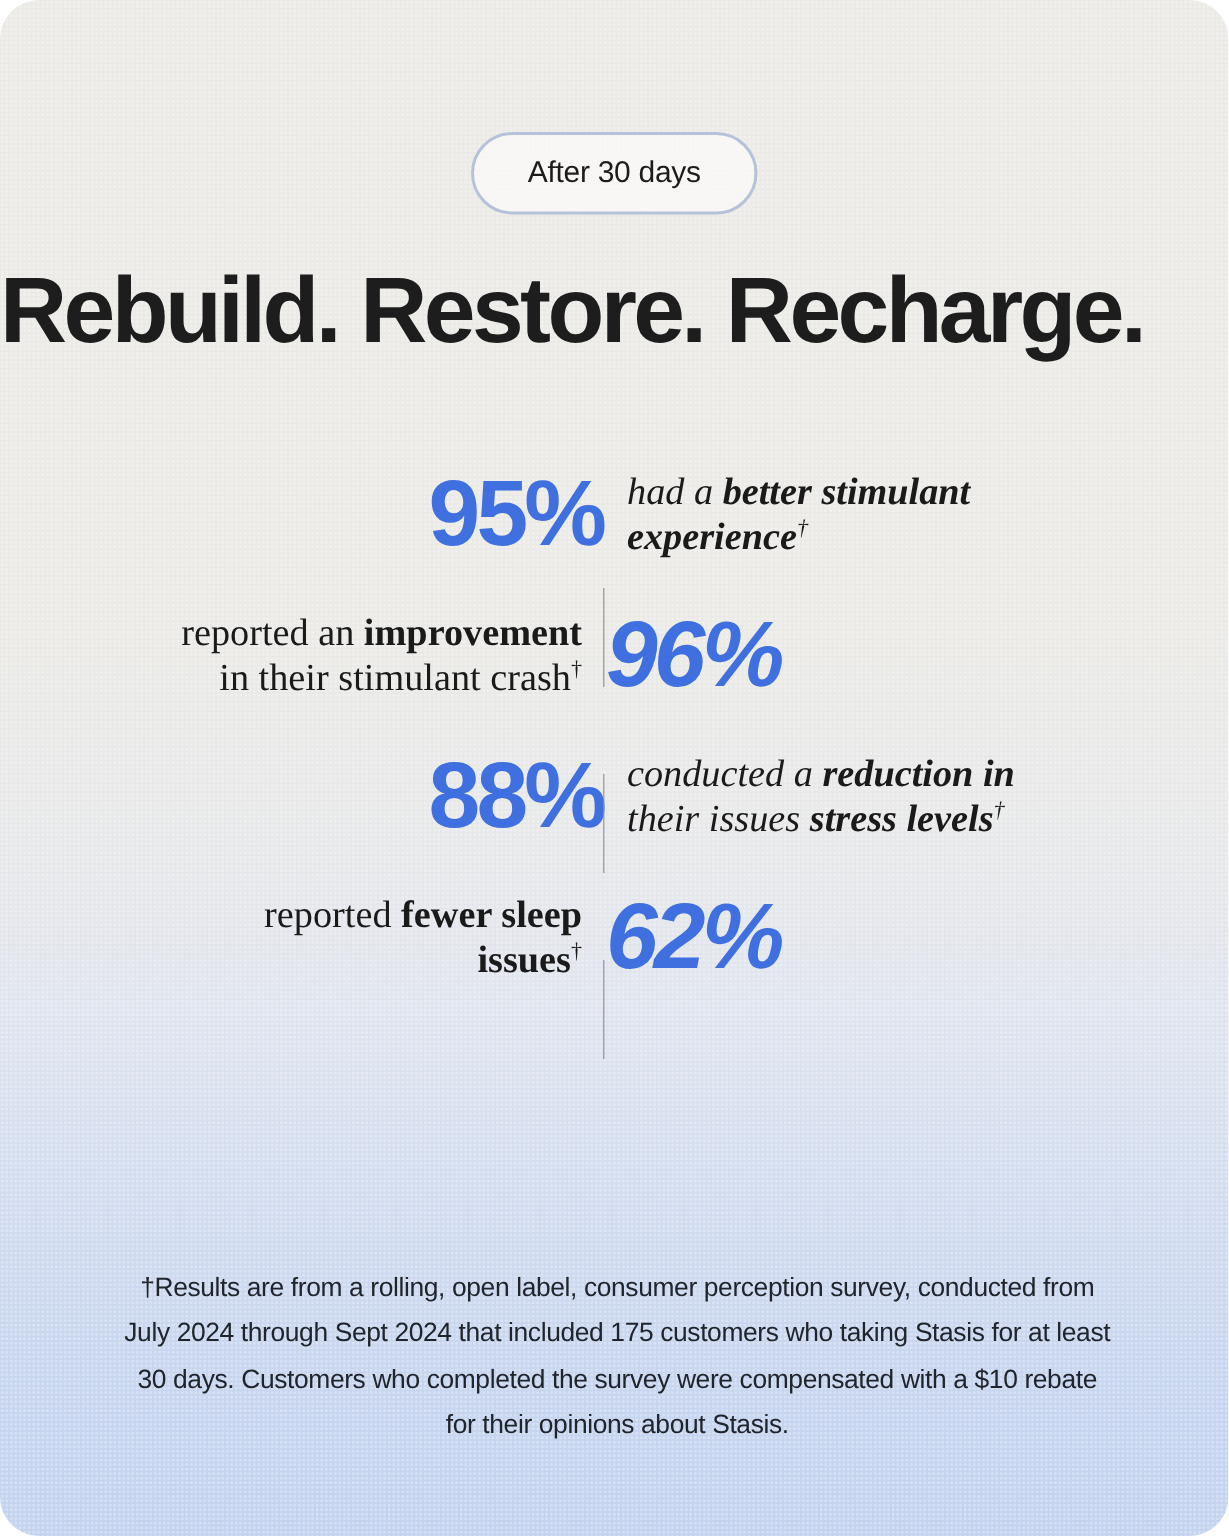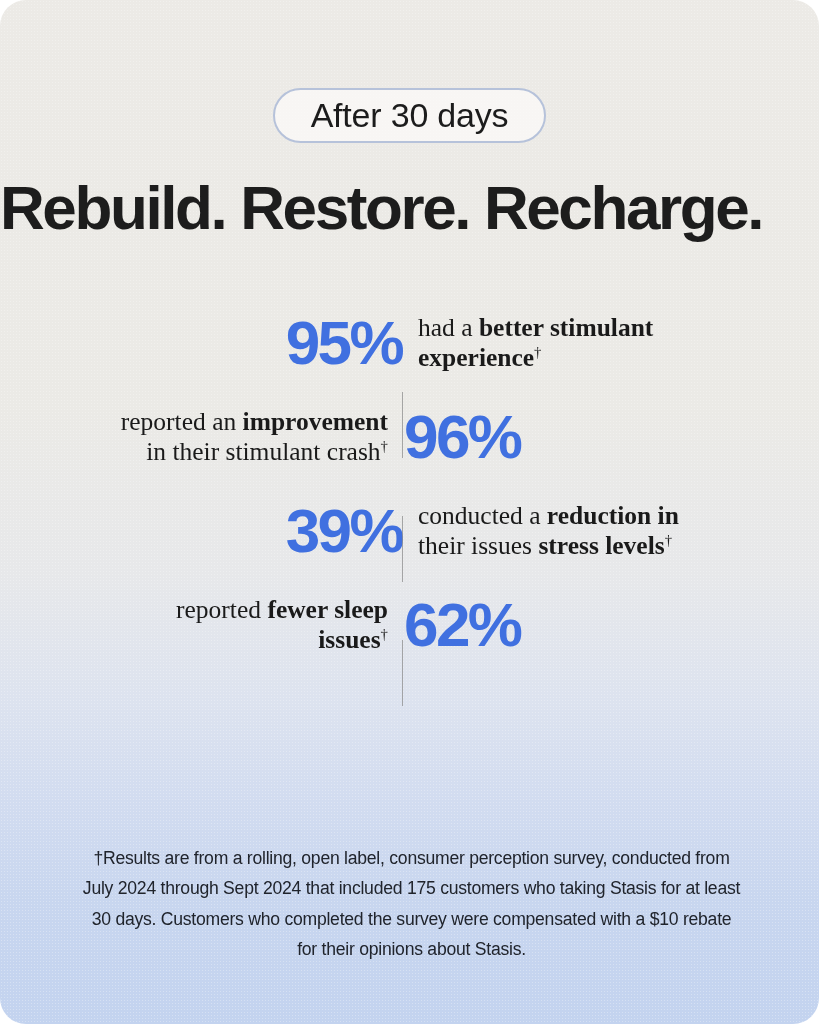--- a/index.html
+++ b/index.html
@@ -45,21 +45,21 @@
     display:flex; justify-content:center;
     padding-top:88px;
   }
   .badge {
     display:inline-flex; align-items:center; justify-content:center;
     height:55px;
     padding:0 36px;
     border:2px solid #b6c2da;
     border-radius:999px;
     background:rgba(252,251,249,.72);
-    font-size:34px;
+    font-size:20px;
     letter-spacing:-.2px;
     color:#1c1c1c;
     font-family:"Liberation Sans", sans-serif;
   }
 
   
   .headline {
     margin-top:32px;
     text-align:left;
     font-family:"Liberation Sans", sans-serif;
@@ -89,20 +89,21 @@
     width:402px;
     display:flex;
     justify-content:flex-end;
     align-items:center;
   }
   .half-right {
     width:417px;
     display:flex;
     justify-content:flex-start;
     align-items:center;
+    font-style:italic;
   }
 
   .pct {
     font-family:"Liberation Sans", sans-serif;
     font-weight:700;
     font-size:62px;
     letter-spacing:-2.6px;
     color:#4070e0;
     line-height:1;
     white-space:nowrap;
@@ -182,21 +183,21 @@
         </div>
         <div class="half-right">
           <span class="pct at-right">96%</span>
         </div>
       </div>
 
       <div class="connector" style="top:220px;height:66px;"></div>
 
       <div class="stat-row">
         <div class="half-left">
-          <span class="pct at-left">39%</span>
+          <span class="pct at-left">88%</span>
         </div>
         <div class="half-right">
           <span class="lbl right-text">
             <span>conducted a </span><b>reduction in</b><span> their issues </span><b>stress levels</b><sup>†</sup>
           </span>
         </div>
       </div>
 
       <div class="connector" style="top:344px;height:66px;"></div>
 

